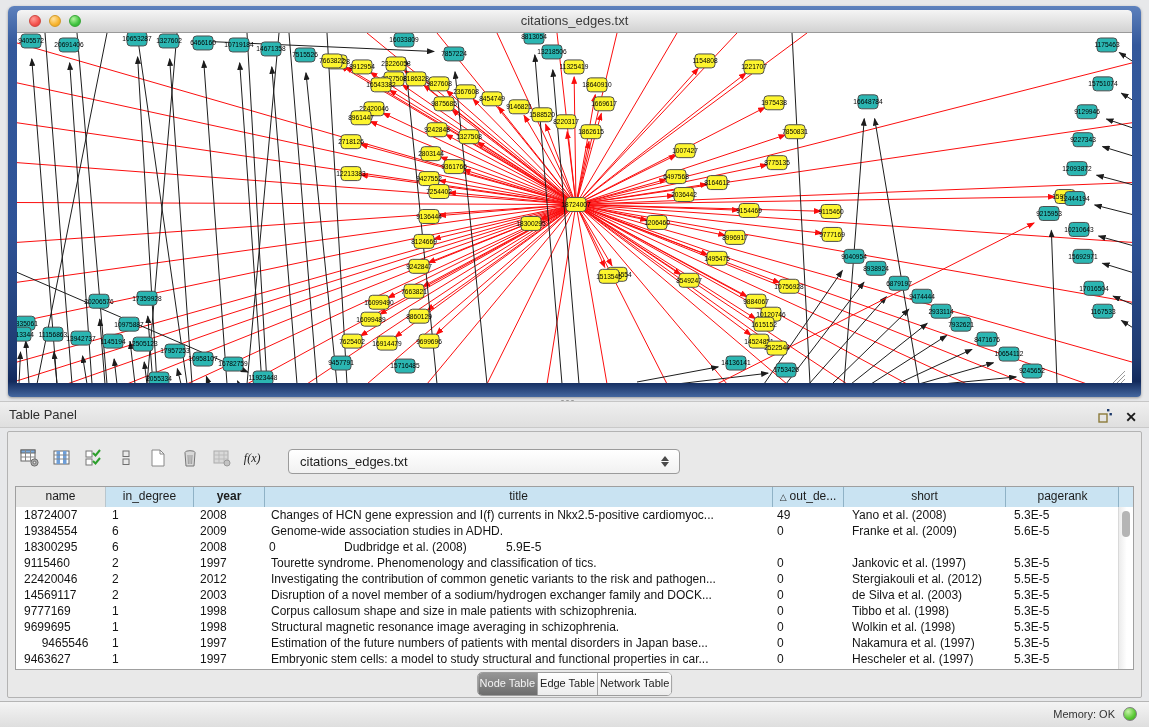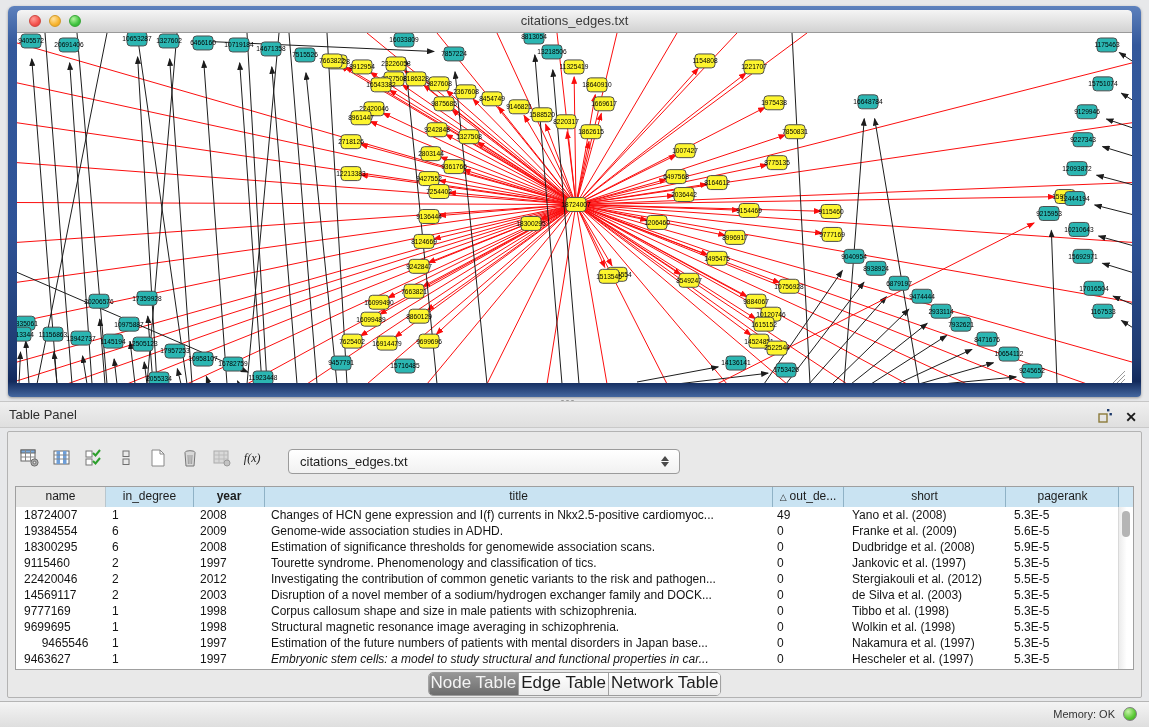--- a/index.html
+++ b/index.html
@@ -48,21 +48,21 @@
   .th.gray{background:#e7e7e6;border-right:1px solid #b9c6cd;}
   .sort-tri{font-size:9px;margin-right:3px;color:#2b2b2b;}
   .tr{display:flex;height:16px;background:#fff;cursor:default;}
   .td{box-sizing:border-box;font-size:12px;color:#141414;line-height:16px;white-space:nowrap;overflow:hidden;}
   .scroll-cap{position:absolute;right:0;top:0;width:15px;height:20px;background:#cfe6f3;border-left:1px solid #8fb2c6;box-sizing:border-box;}
   .vscroll{position:absolute;right:0;top:20px;bottom:0;width:15px;background:linear-gradient(90deg,#ececec,#ffffff 55%);border-left:1px solid #d9d9d9;box-sizing:border-box;}
   .vthumb{position:absolute;left:3px;top:4px;width:8px;height:26px;background:#b5b5b5;border-radius:5px;}
   
   .tabs{position:absolute;left:50%;transform:translateX(-50%);top:240px;height:22px;display:flex;
     border:1px solid #9c9c9c;border-radius:5px;overflow:hidden;background:#fff;}
-  .tab{padding:0 2px;font-size:17px;line-height:20px;color:#1d1d1d;background:linear-gradient(#ffffff,#ececec);
+  .tab{padding:0 2px;font-size:11px;line-height:20px;color:#1d1d1d;background:linear-gradient(#ffffff,#ececec);
     border-right:1px solid #9c9c9c;cursor:pointer;white-space:nowrap;}
   .tab:last-child{border-right:none;}
   .tab.active{background:linear-gradient(#969696,#6d6d6d);color:#f4f4f4;}
   
   .statusbar{position:absolute;left:0;top:701px;width:1149px;height:32px;background:linear-gradient(#f4f4f4,#d9d9d9);
     border-top:1px solid #b5b5b5;box-sizing:border-box;}
   .mem-label{position:absolute;right:34px;top:6px;font-size:11px;color:#333;}
   .mem-dot{position:absolute;right:12px;top:5px;width:14px;height:14px;border-radius:50%;
     background:radial-gradient(circle at 35% 30%,#c7f3a8,#58c832 60%,#3da21f);border:1px solid #7f7f7f;box-sizing:border-box;}
 </style>
@@ -848,21 +848,20 @@
           <div class="td" style="width: 71px; padding-left: 6px;">2009</div>
           <div class="td" style="width: 508px; padding-left: 6px;">Genome-wide association studies in ADHD.</div>
           <div class="td" style="width: 71px; padding-left: 4px;">0</div>
           <div class="td" style="width: 162px; padding-left: 8px;">Franke et al. (2009)</div>
           <div class="td" style="width: 114px; padding-left: 8px;">5.6E-5</div>
         </div>
         <div class="tr">
           <div class="td" style="width: 90px; padding-left: 8px;">18300295</div>
           <div class="td" style="width: 88px; padding-left: 6px;">6</div>
           <div class="td" style="width: 71px; padding-left: 6px;">2008</div>
-          <div class="td" style="width: 508px; padding-left: 6px;">Estimation of significance thresholds for genomewide association scans.</div>
           <div class="td" style="width: 71px; padding-left: 4px;">0</div>
           <div class="td" style="width: 162px; padding-left: 8px;">Dudbridge et al. (2008)</div>
           <div class="td" style="width: 114px; padding-left: 8px;">5.9E-5</div>
         </div>
         <div class="tr">
           <div class="td" style="width: 90px; padding-left: 8px;">9115460</div>
           <div class="td" style="width: 88px; padding-left: 6px;">2</div>
           <div class="td" style="width: 71px; padding-left: 6px;">1997</div>
           <div class="td" style="width: 508px; padding-left: 6px;">Tourette syndrome. Phenomenology and classification of tics.</div>
           <div class="td" style="width: 71px; padding-left: 4px;">0</div>
@@ -911,21 +910,21 @@
           <div class="td" style="width: 71px; padding-left: 6px;">1997</div>
           <div class="td" style="width: 508px; padding-left: 6px;">Estimation of the future numbers of patients with mental disorders in Japan base...</div>
           <div class="td" style="width: 71px; padding-left: 4px;">0</div>
           <div class="td" style="width: 162px; padding-left: 8px;">Nakamura et al. (1997)</div>
           <div class="td" style="width: 114px; padding-left: 8px;">5.3E-5</div>
         </div>
         <div class="tr">
           <div class="td" style="width: 90px; padding-left: 8px;">9463627</div>
           <div class="td" style="width: 88px; padding-left: 6px;">1</div>
           <div class="td" style="width: 71px; padding-left: 6px;">1997</div>
-          <div class="td" style="width: 508px; padding-left: 6px; font-style: italic;">Embryonic stem cells: a model to study structural and functional properties in car...</div>
+          <div class="td" style="width: 508px; padding-left: 6px;">Embryonic stem cells: a model to study structural and functional properties in car...</div>
           <div class="td" style="width: 71px; padding-left: 4px;">0</div>
           <div class="td" style="width: 162px; padding-left: 8px;">Hescheler et al. (1997)</div>
           <div class="td" style="width: 114px; padding-left: 8px;">5.3E-5</div>
         </div>
       </div>
     <div class="scroll-cap"></div>
     <div class="vscroll">
       <div class="vthumb"></div>
     </div>
   </div>

